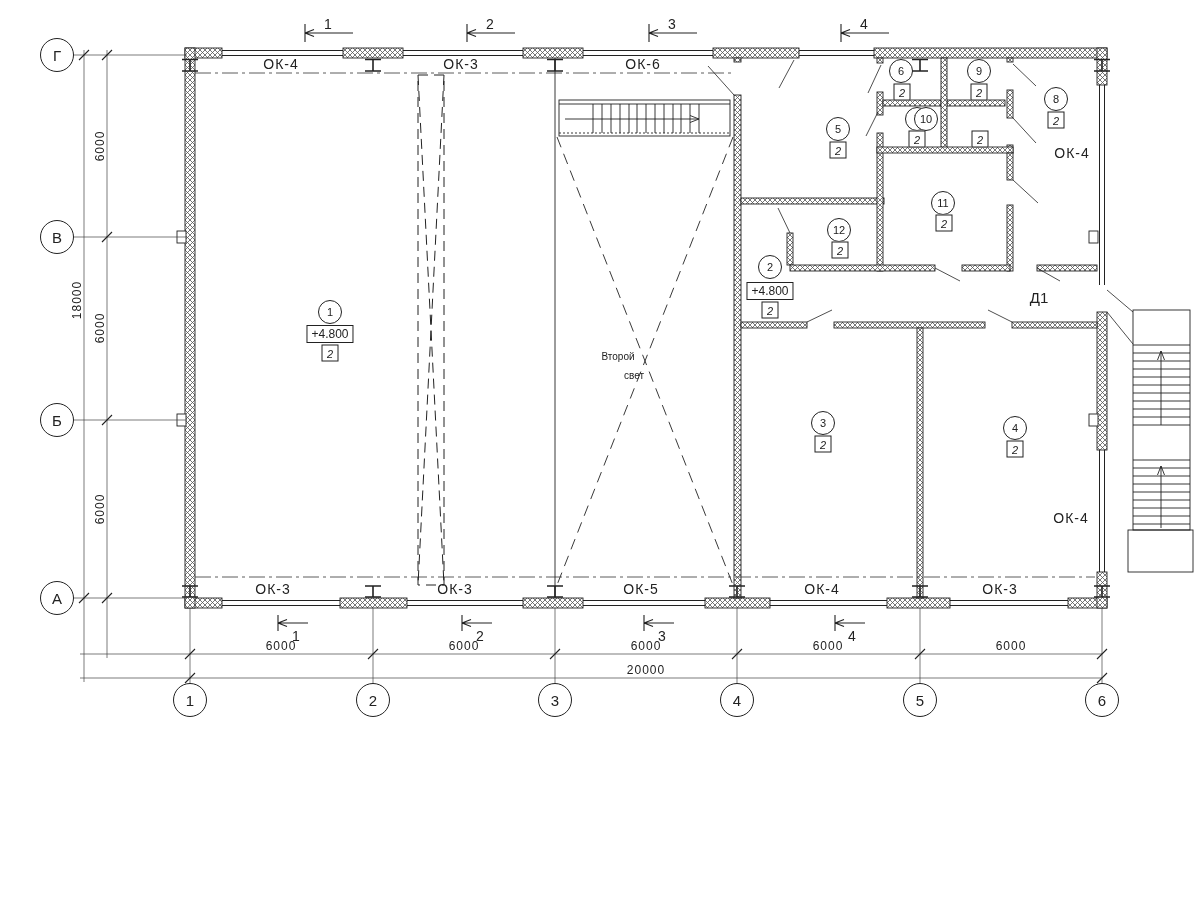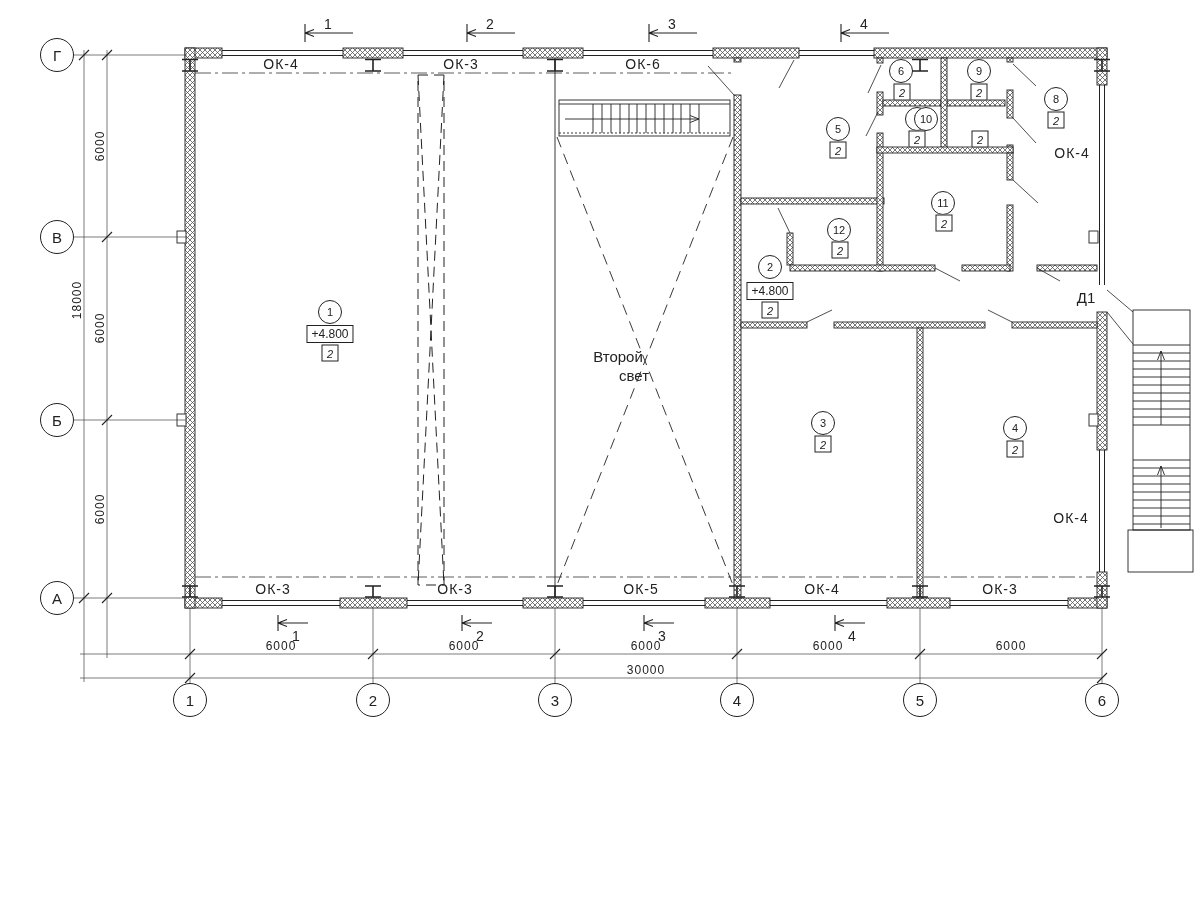--- a/index.html
+++ b/index.html
@@ -14,21 +14,21 @@
   .sq{width:15px;height:15px;border:1.2px solid #222;display:flex;align-items:center;
       justify-content:center;font-size:11px;background:#fff;font-style:italic;}
   .elev{border:1.2px solid #222;font-size:12px;padding:1px 4px;background:#fff;}
   .axis-circle{width:32px;height:32px;border:1px solid #222;border-radius:50%;
                display:flex;align-items:center;justify-content:center;font-size:15px;background:#fff;}
   .dim{font-size:12px;letter-spacing:1px;}
   .dim-v{transform:translate(-50%,-50%) rotate(-90deg);}
   .sect{font-size:14px;}
   .title{position:absolute;right:14px;top:12px;font-size:15px;letter-spacing:0.5px;
          border-bottom:1.5px solid #222;padding-bottom:3px;transform:none;}
-  .bigtext{font-size:15px;text-align:center;line-height:1.35;padding-left:20px;}
+  .bigtext{font-size:10px;text-align:center;line-height:1.35;padding-left:20px;}
   .door{font-size:15px;}
 </style>
 </head>
 <body>
 
 <div id="plan">
 
 <svg width="1200" height="900" viewBox="0 0 1200 900">
   <defs>
     <pattern id="hatch" width="5" height="5" patternUnits="userSpaceOnUse">
@@ -229,21 +229,21 @@
 <div class="lbl win" style="left:1071px;top:518px">ОК-4</div>
 
 <div class="lbl win" style="left:273px;top:589px">ОК-3</div>
 <div class="lbl win" style="left:455px;top:589px">ОК-3</div>
 <div class="lbl win" style="left:641px;top:589px">ОК-5</div>
 <div class="lbl win" style="left:822px;top:589px">ОК-4</div>
 <div class="lbl win" style="left:1000px;top:589px">ОК-3</div>
 
 <div class="lbl bigtext" style="left:608px;top:357px">Второй</div>
 <div class="lbl bigtext" style="left:624px;top:376px">свет</div>
-<div class="lbl door" style="left:1086px;top:297px">Д1</div>
+<div class="lbl door" style="left:1039px;top:297px">Д1</div>
 
 <div class="lbl circle" style="left:330px;top:312px">1</div>
 <div class="lbl elev" style="left:330px;top:334px">+4.800</div>
 <div class="lbl sq" style="left:330px;top:353px">2</div>
 
 <div class="lbl circle" style="left:770px;top:267px">2</div>
 <div class="lbl elev" style="left:770px;top:291px">+4.800</div>
 <div class="lbl sq" style="left:770px;top:310px">2</div>
 
 <div class="lbl circle" style="left:823px;top:423px">3</div>
@@ -291,21 +291,21 @@
 <div class="lbl dim dim-v" style="left:100px;top:146px">6000</div>
 <div class="lbl dim dim-v" style="left:100px;top:328px">6000</div>
 <div class="lbl dim dim-v" style="left:100px;top:509px">6000</div>
 <div class="lbl dim dim-v" style="left:77px;top:300px">18000</div>
 
 <div class="lbl dim" style="left:281px;top:646px">6000</div>
 <div class="lbl dim" style="left:464px;top:646px">6000</div>
 <div class="lbl dim" style="left:646px;top:646px">6000</div>
 <div class="lbl dim" style="left:828px;top:646px">6000</div>
 <div class="lbl dim" style="left:1011px;top:646px">6000</div>
-<div class="lbl dim" style="left:646px;top:670px">30000</div>
+<div class="lbl dim" style="left:646px;top:670px">20000</div>
 
 <div class="lbl sect" style="left:328px;top:24px">1</div>
 <div class="lbl sect" style="left:490px;top:24px">2</div>
 <div class="lbl sect" style="left:672px;top:24px">3</div>
 <div class="lbl sect" style="left:864px;top:24px">4</div>
 
 <div class="lbl sect" style="left:296px;top:636px">1</div>
 <div class="lbl sect" style="left:480px;top:636px">2</div>
 <div class="lbl sect" style="left:662px;top:636px">3</div>
 <div class="lbl sect" style="left:852px;top:636px">4</div>

